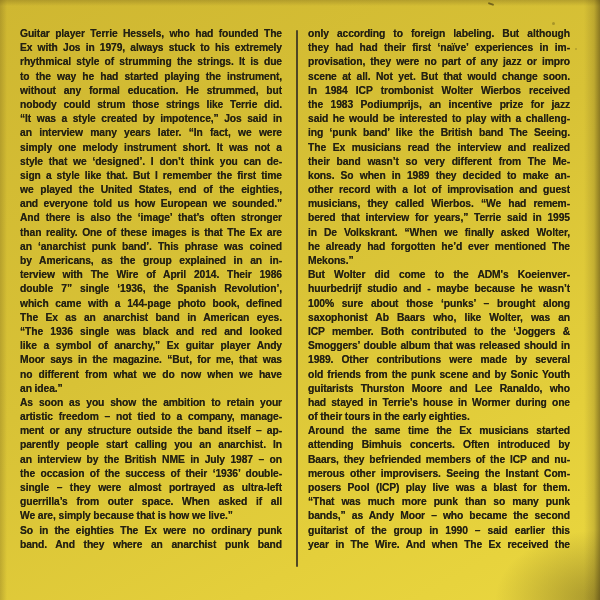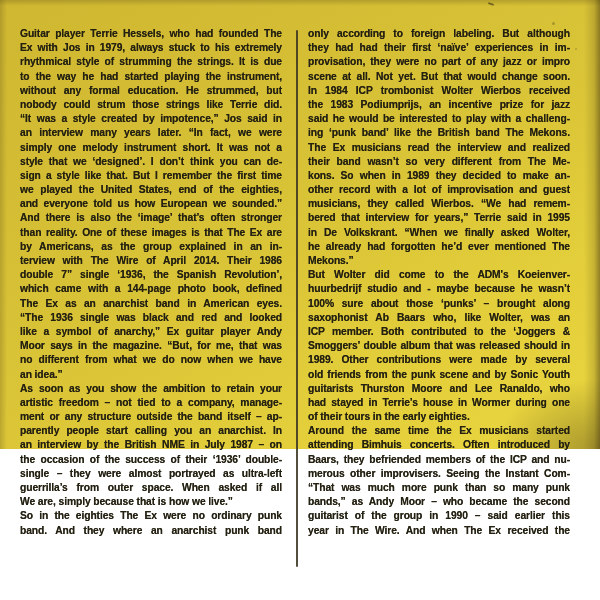--- a/index.html
+++ b/index.html
@@ -1,17 +1,17 @@
 <!DOCTYPE html>
 <html style="--text-color: #242113; --divider-color: #3c3622;"><head>
 <meta charset="utf-8">
 <style>
   html,body{margin:0;padding:0;width:600px;height:600px;overflow:hidden;}
   .page{
-    position:relative;width:600px;height:449px;
+    position:relative;width:600px;height:600px;
     font-family:"Liberation Sans",sans-serif;
     background:
       linear-gradient(to left, rgba(62,48,14,0.50) 0px, rgba(98,80,24,0.22) 6px, rgba(0,0,0,0) 16px),
       linear-gradient(to right, rgba(95,78,22,0.26) 0px, rgba(0,0,0,0) 7px),
       linear-gradient(to bottom, rgba(95,78,22,0.28) 0px, rgba(0,0,0,0) 6px),
       radial-gradient(150px 100px at 100% 100%, rgba(55,42,12,0.38), rgba(0,0,0,0) 70%),
       linear-gradient(150deg, #cfb731 0%, #d8c236 45%, #e4cf3b 78%, #ead73f 100%);
   }
   .col{
     position:absolute;top:27px;width:262px;
@@ -51,20 +51,21 @@
         <div class="line">nobody could strum those strings like Terrie did.</div>
         <div class="line">“It was a style created by impotence,” Jos said in</div>
         <div class="line">an interview many years later. “In fact, we were</div>
         <div class="line">simply one melody instrument short. It was not a</div>
         <div class="line">style that we ‘designed’. I don’t think you can de-</div>
         <div class="line">sign a style like that. But I remember the first time</div>
         <div class="line">we played the United States, end of the eighties,</div>
         <div class="line">and everyone told us how European we sounded.”</div>
         <div class="line">And there is also the ‘image’ that’s often stronger</div>
         <div class="line">than reality. One of these images is that The Ex are</div>
+        <div class="line">an ‘anarchist punk band’. This phrase was coined</div>
         <div class="line">by Americans, as the group explained in an in-</div>
         <div class="line">terview with The Wire of April 2014. Their 1986</div>
         <div class="line">double 7” single ‘1936, the Spanish Revolution’,</div>
         <div class="line">which came with a 144-page photo book, defined</div>
         <div class="line">The Ex as an anarchist band in American eyes.</div>
         <div class="line">“The 1936 single was black and red and looked</div>
         <div class="line">like a symbol of anarchy,” Ex guitar player Andy</div>
         <div class="line">Moor says in the magazine. “But, for me, that was</div>
         <div class="line">no different from what we do now when we have</div>
         <div class="line end">an idea.”</div>
@@ -88,21 +89,21 @@
   <div class="divider"></div>
   <div class="col col-right">
       <div class="para">
         <div class="line">only according to foreign labeling. But although</div>
         <div class="line">they had had their first ‘naïve’ experiences in im-</div>
         <div class="line">provisation, they were no part of any jazz or impro</div>
         <div class="line">scene at all. Not yet. But that would change soon.</div>
         <div class="line">In 1984 ICP trombonist Wolter Wierbos received</div>
         <div class="line">the 1983 Podiumprijs, an incentive prize for jazz</div>
         <div class="line">said he would be interested to play with a challeng-</div>
-        <div class="line">ing ‘punk band’ like the British band The Mekons.</div>
+        <div class="line">ing ‘punk band’ like the British band The Seeing.</div>
         <div class="line">The Ex musicians read the interview and realized</div>
         <div class="line">their band wasn’t so very different from The Me-</div>
         <div class="line">kons. So when in 1989 they decided to make an-</div>
         <div class="line">other record with a lot of improvisation and guest</div>
         <div class="line">musicians, they called Wierbos. “We had remem-</div>
         <div class="line">bered that interview for years,” Terrie said in 1995</div>
         <div class="line">in De Volkskrant. “When we finally asked Wolter,</div>
         <div class="line">he already had forgotten he’d ever mentioned The</div>
         <div class="line end">Mekons.”</div>
       </div>
@@ -117,20 +118,21 @@
         <div class="line">old friends from the punk scene and by Sonic Youth</div>
         <div class="line">guitarists Thurston Moore and Lee Ranaldo, who</div>
         <div class="line">had stayed in Terrie’s house in Wormer during one</div>
         <div class="line end">of their tours in the early eighties.</div>
       </div>
       <div class="para">
         <div class="line">Around the same time the Ex musicians started</div>
         <div class="line">attending Bimhuis concerts. Often introduced by</div>
         <div class="line">Baars, they befriended members of the ICP and nu-</div>
         <div class="line">merous other improvisers. Seeing the Instant Com-</div>
+        <div class="line">posers Pool (ICP) play live was a blast for them.</div>
         <div class="line">“That was much more punk than so many punk</div>
         <div class="line">bands,” as Andy Moor – who became the second</div>
         <div class="line">guitarist of the group in 1990 – said earlier this</div>
         <div class="line">year in The Wire. And when The Ex received the</div>
       </div>
     </div>
   <div class="speck speck1"></div>
   <div class="speck speck2"></div>
   <div class="speck speck3"></div>
 </div>

